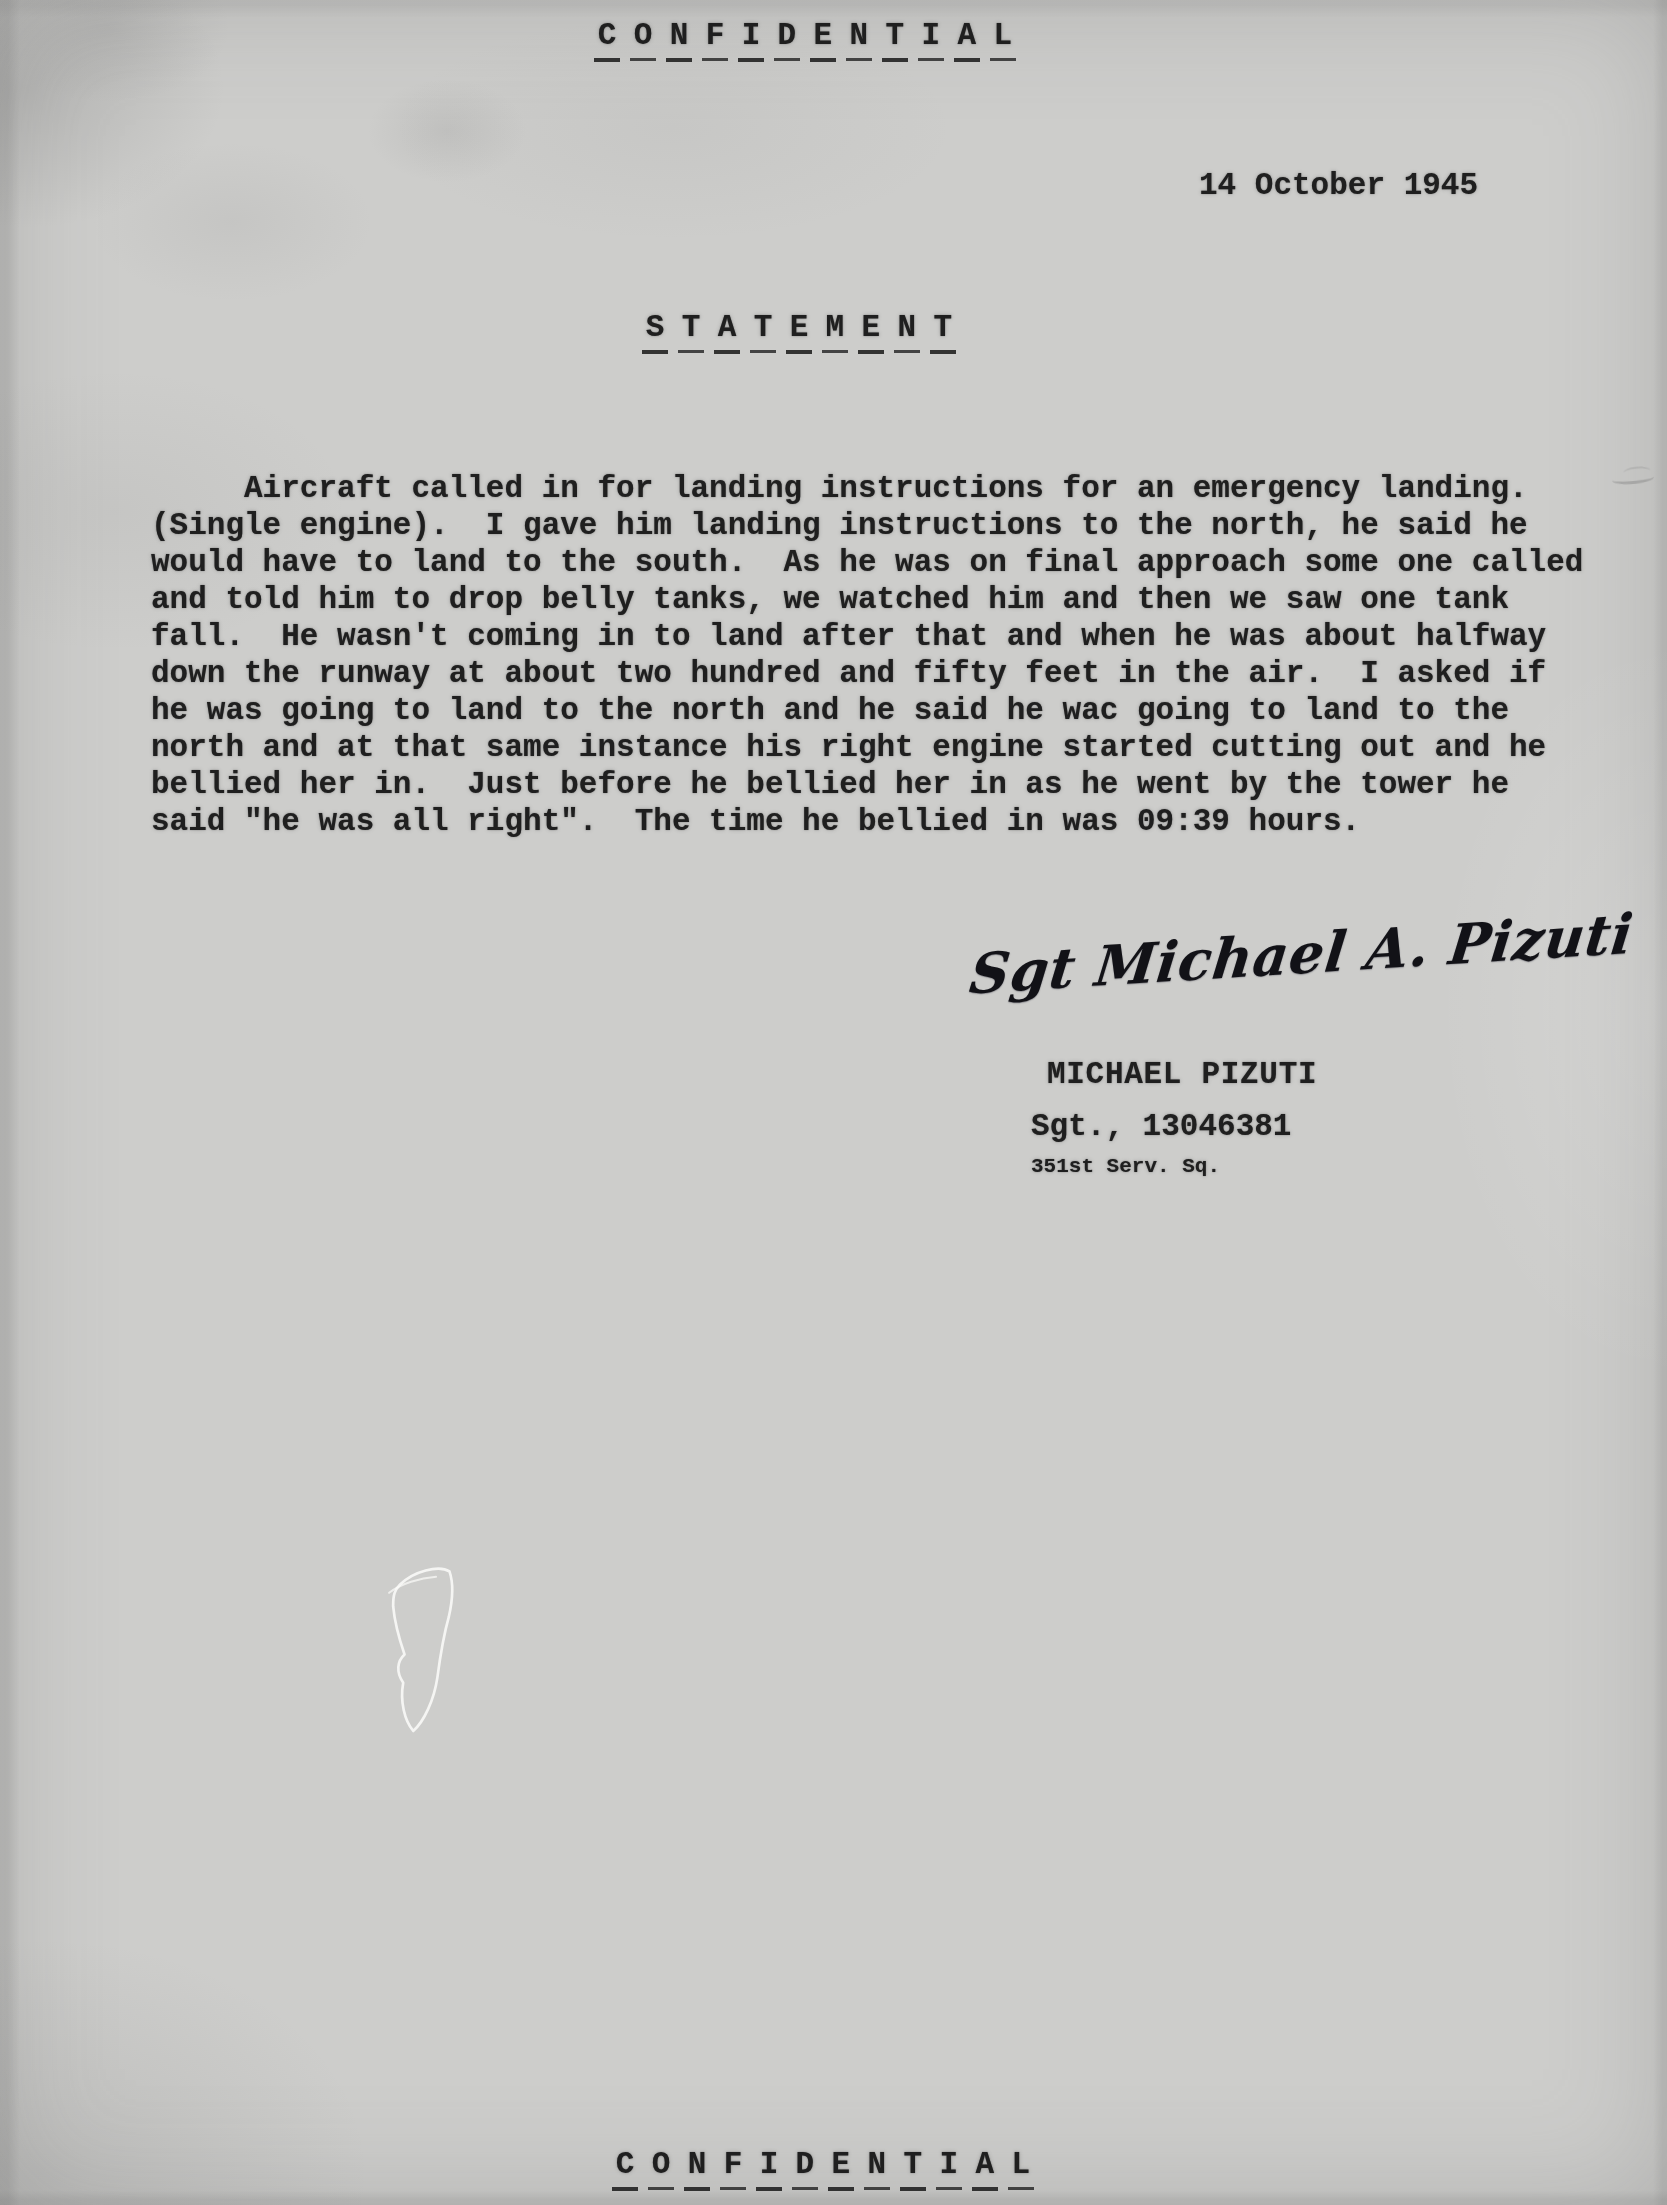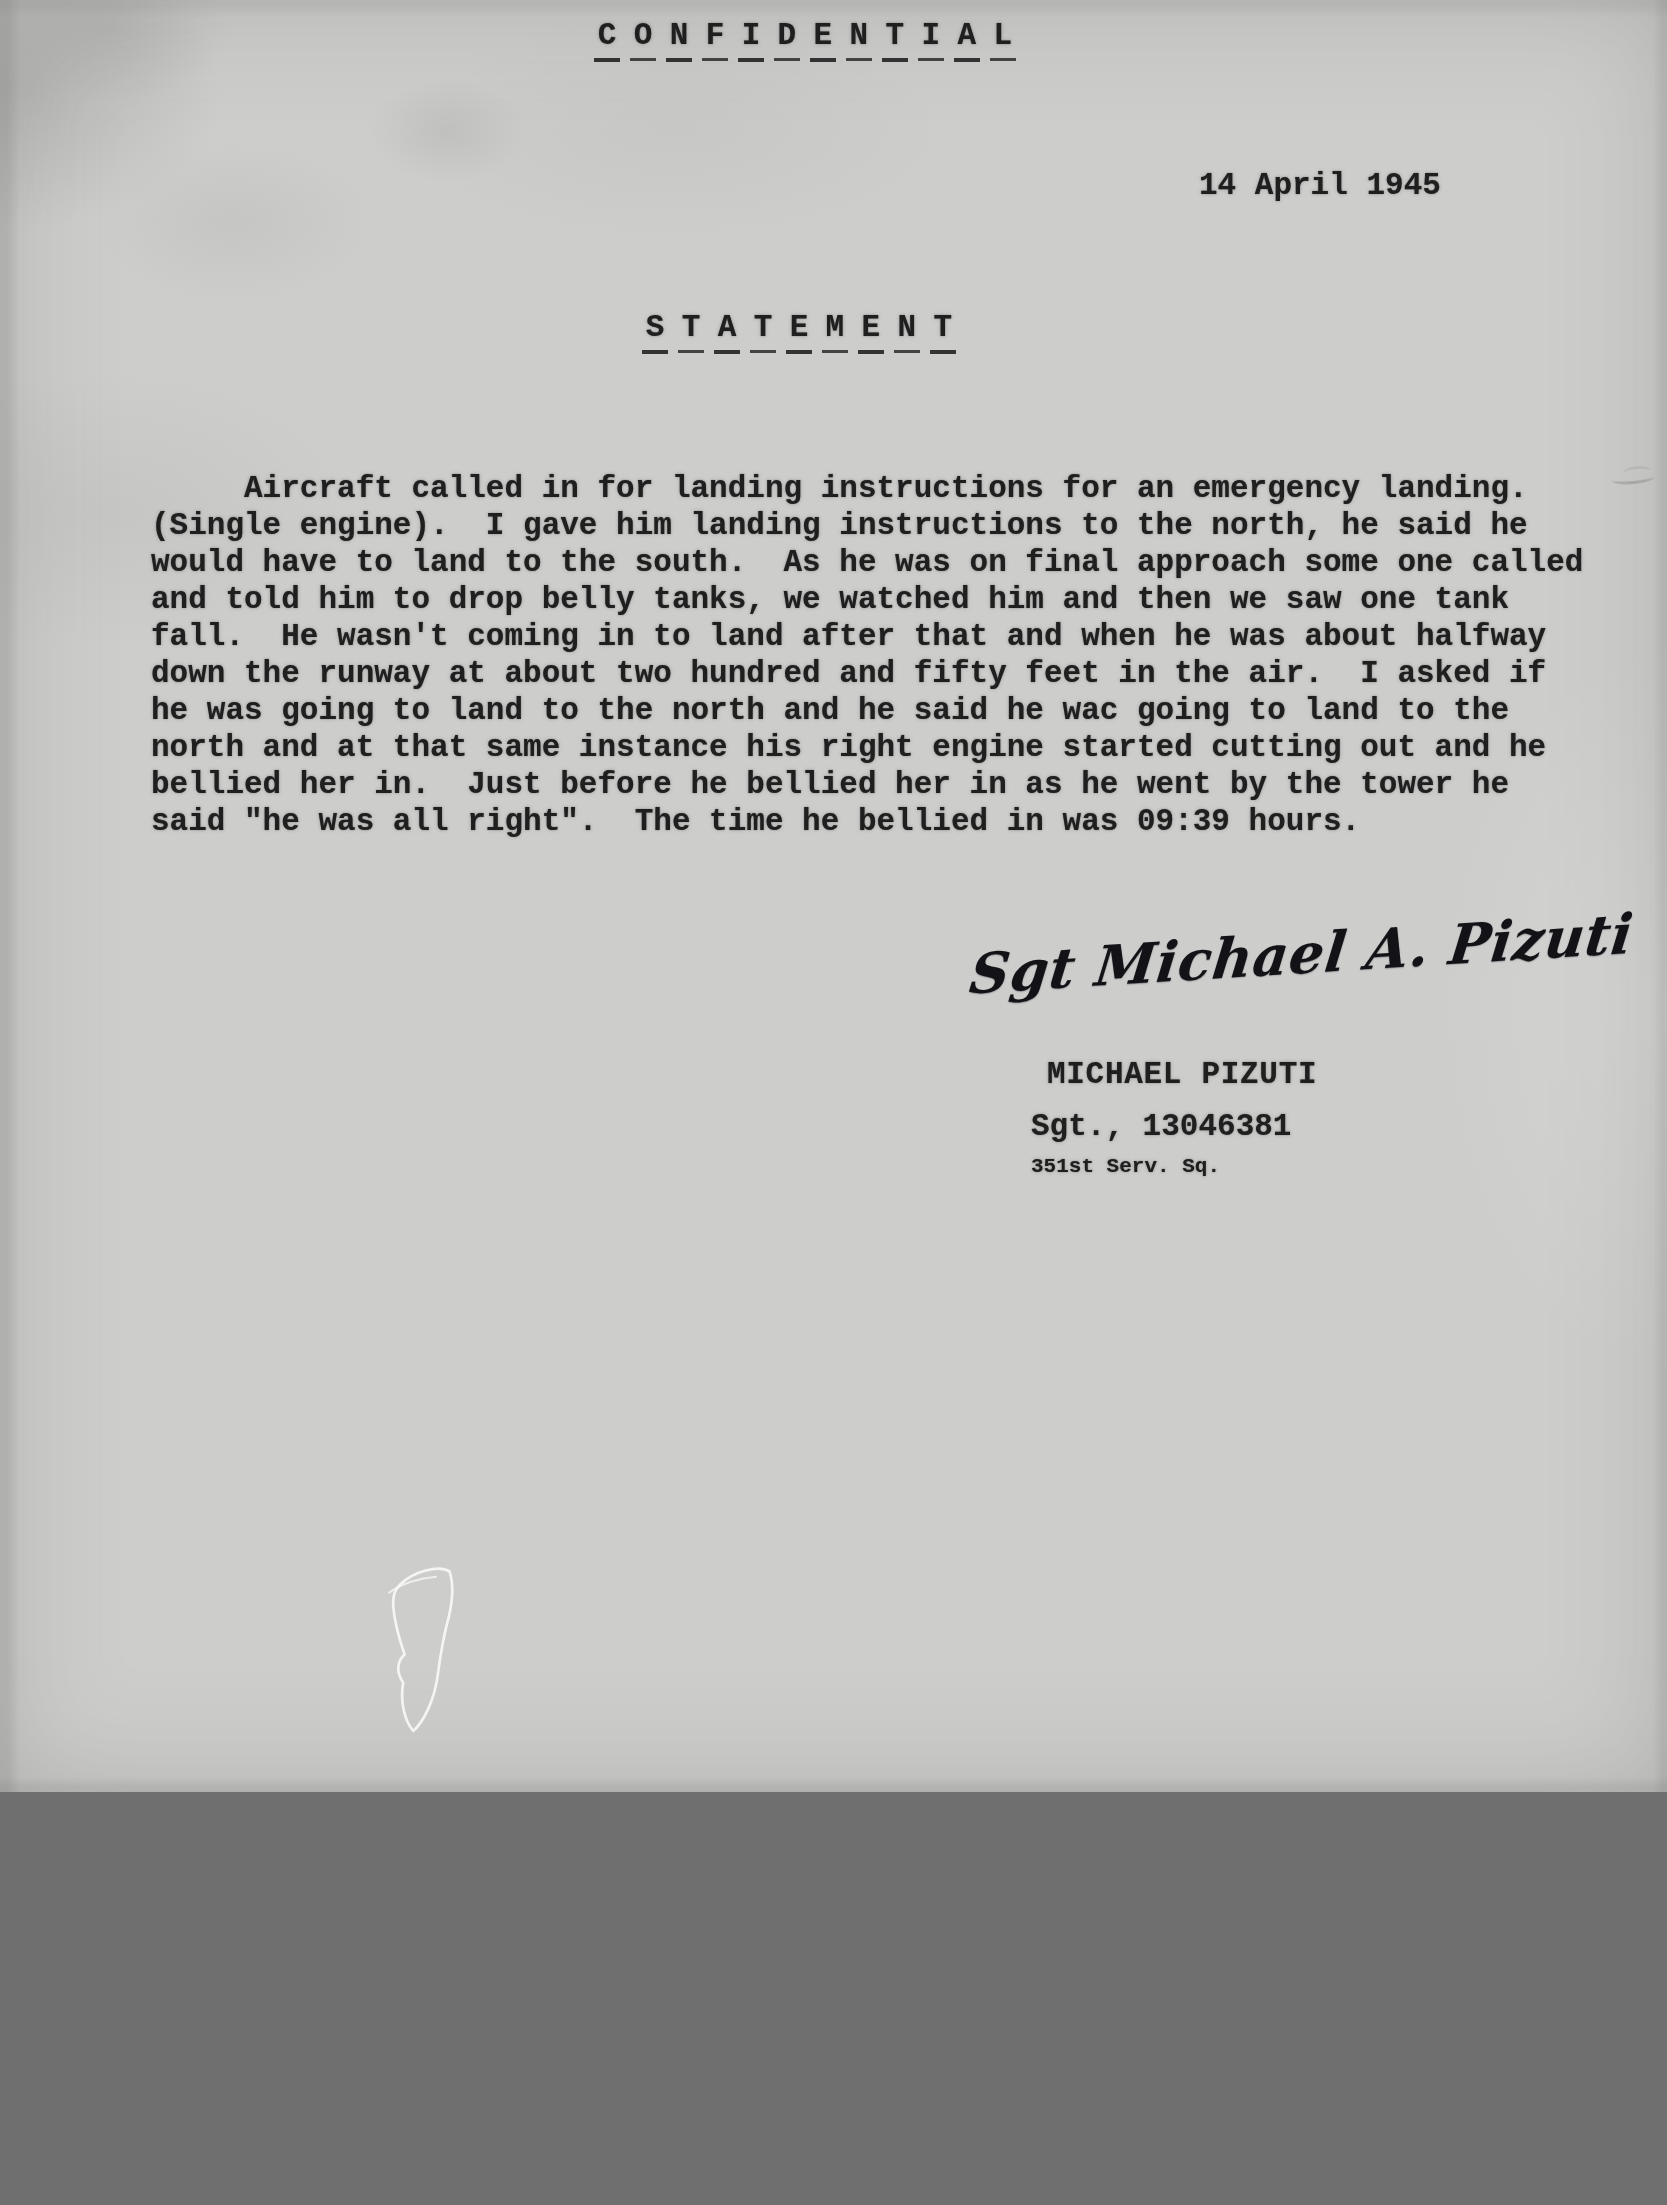--- a/index.html
+++ b/index.html
@@ -1,18 +1,18 @@
 <!DOCTYPE html>
 <html style="--paper: #cdcdcb; --ink: #1f1f1f;font-size:10.8px"><head>
 <meta charset="utf-8">
 <style>
   html,body{margin:0;padding:0;background:#6f6f6f;}
   .page{
     position:relative;
-    width:1668px;height:1792px;
+    width:1668px;height:2205px;
     background:var(--paper,#cdcdcb);
     font-family:"Liberation Mono","DejaVu Sans Mono",monospace;
     color:var(--ink,#1f1f1f);
     overflow:hidden;
   }
   
   .texture{
     position:absolute;inset:0;pointer-events:none;
     background:
       radial-gradient(283px 202px at 27px 87px, rgba(95,95,95,.20), transparent 70%),
@@ -90,21 +90,21 @@
   }
 </style>
 </head>
 <body>
 
 <div class="page">
   <div class="texture"></div>
 
   <div class="typed spaced hdr header-top"><span class="ltr">C</span><span class="ltr">O</span><span class="ltr">N</span><span class="ltr">F</span><span class="ltr">I</span><span class="ltr">D</span><span class="ltr">E</span><span class="ltr">N</span><span class="ltr">T</span><span class="ltr">I</span><span class="ltr">A</span><span class="ltr">L</span></div>
 
-  <div class="typed date-line">14 April 1945</div>
+  <div class="typed date-line">14 October 1945</div>
 
   <div class="typed spaced hdr statement-title"><span class="ltr">S</span><span class="ltr">T</span><span class="ltr">A</span><span class="ltr">T</span><span class="ltr">E</span><span class="ltr">M</span><span class="ltr">E</span><span class="ltr">N</span><span class="ltr">T</span></div>
 
   <div class="typed body-text">     Aircraft called in for landing instructions for an emergency landing.
 (Single engine).  I gave him landing instructions to the north, he said he
 would have to land to the south.  As he was on final approach some one called
 and told him to drop belly tanks, we watched him and then we saw one tank
 fall.  He wasn't coming in to land after that and when he was about halfway
 down the runway at about two hundred and fifty feet in the air.  I asked if
 he was going to land to the north and he said he wac going to land to the

